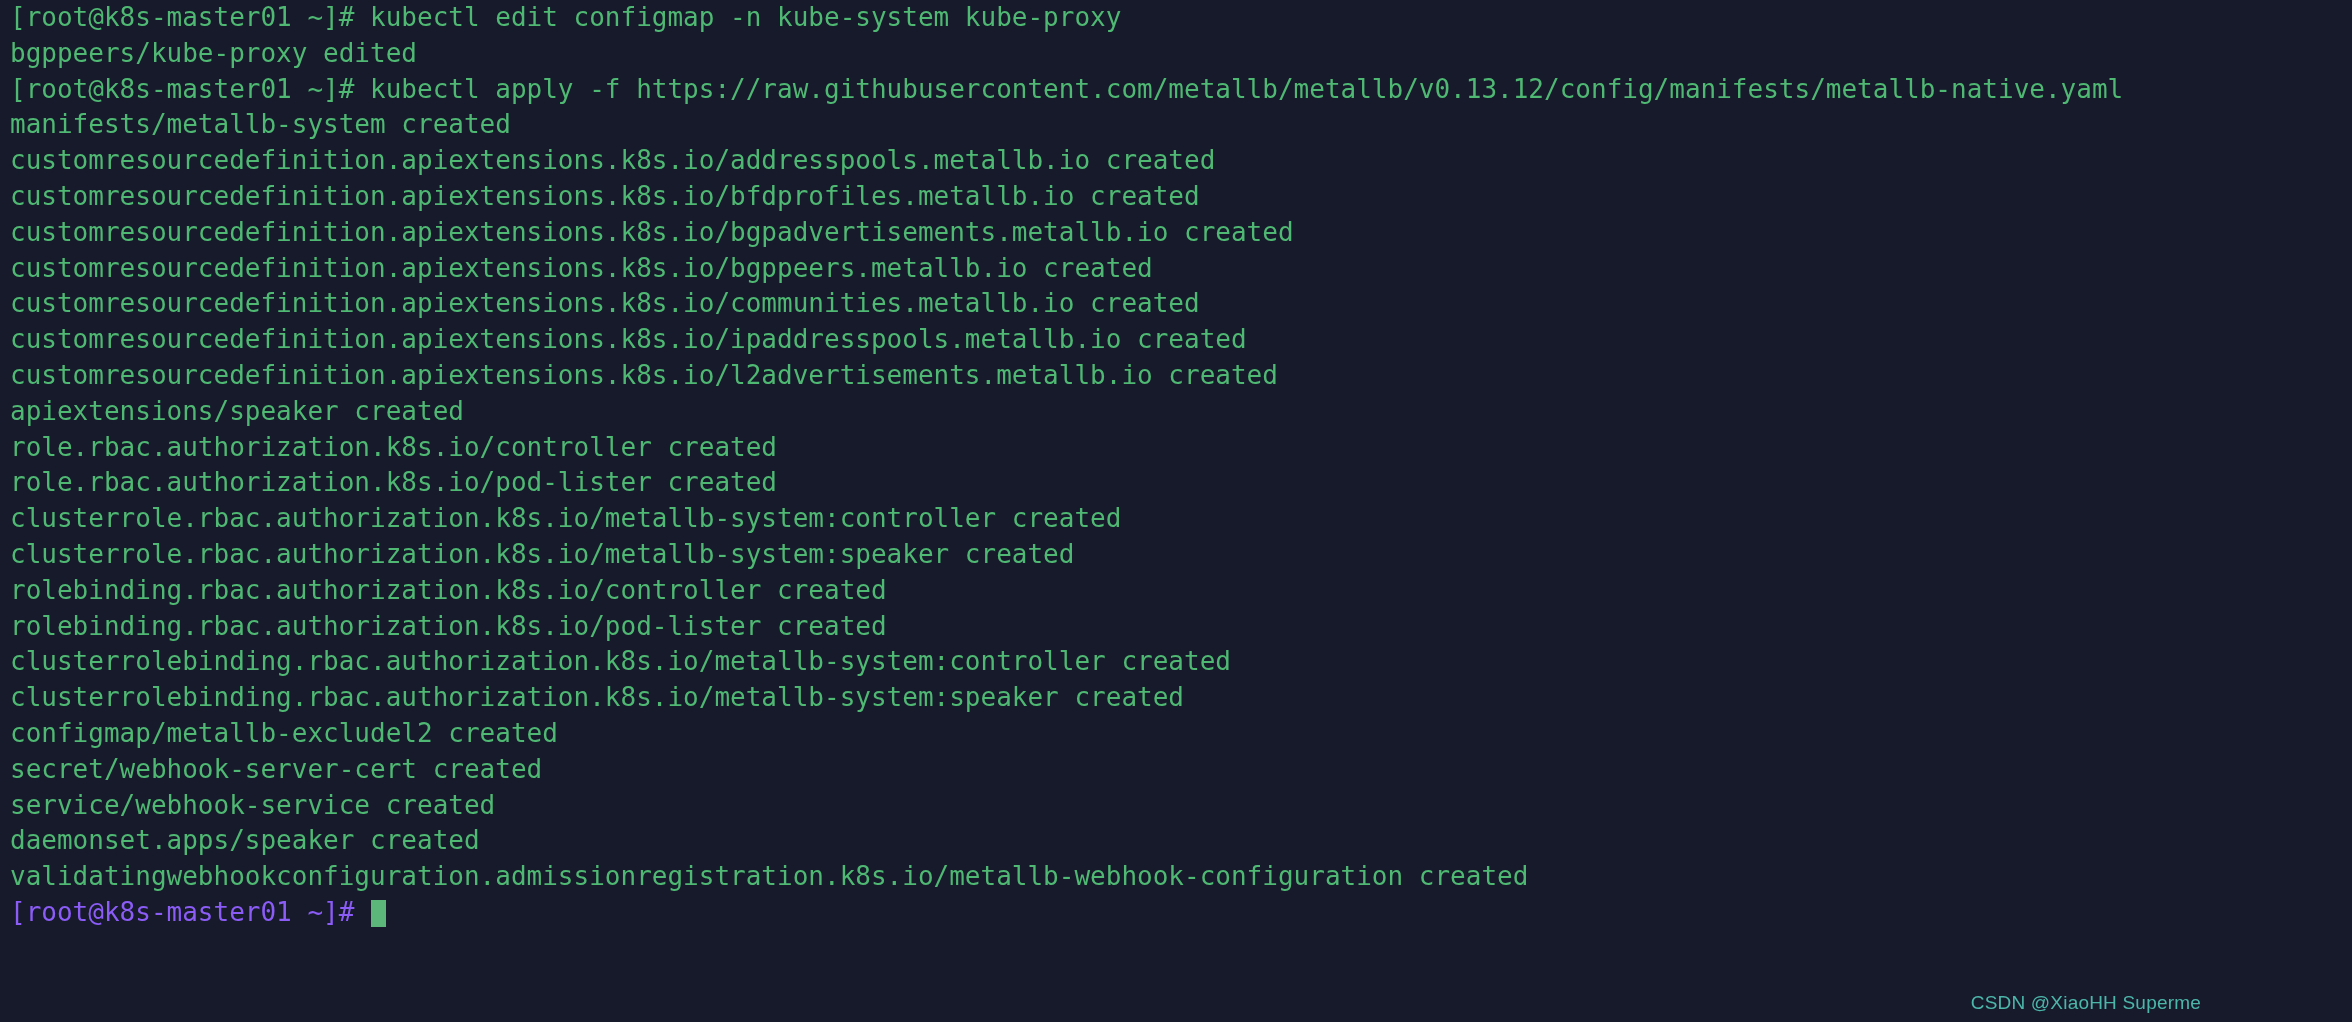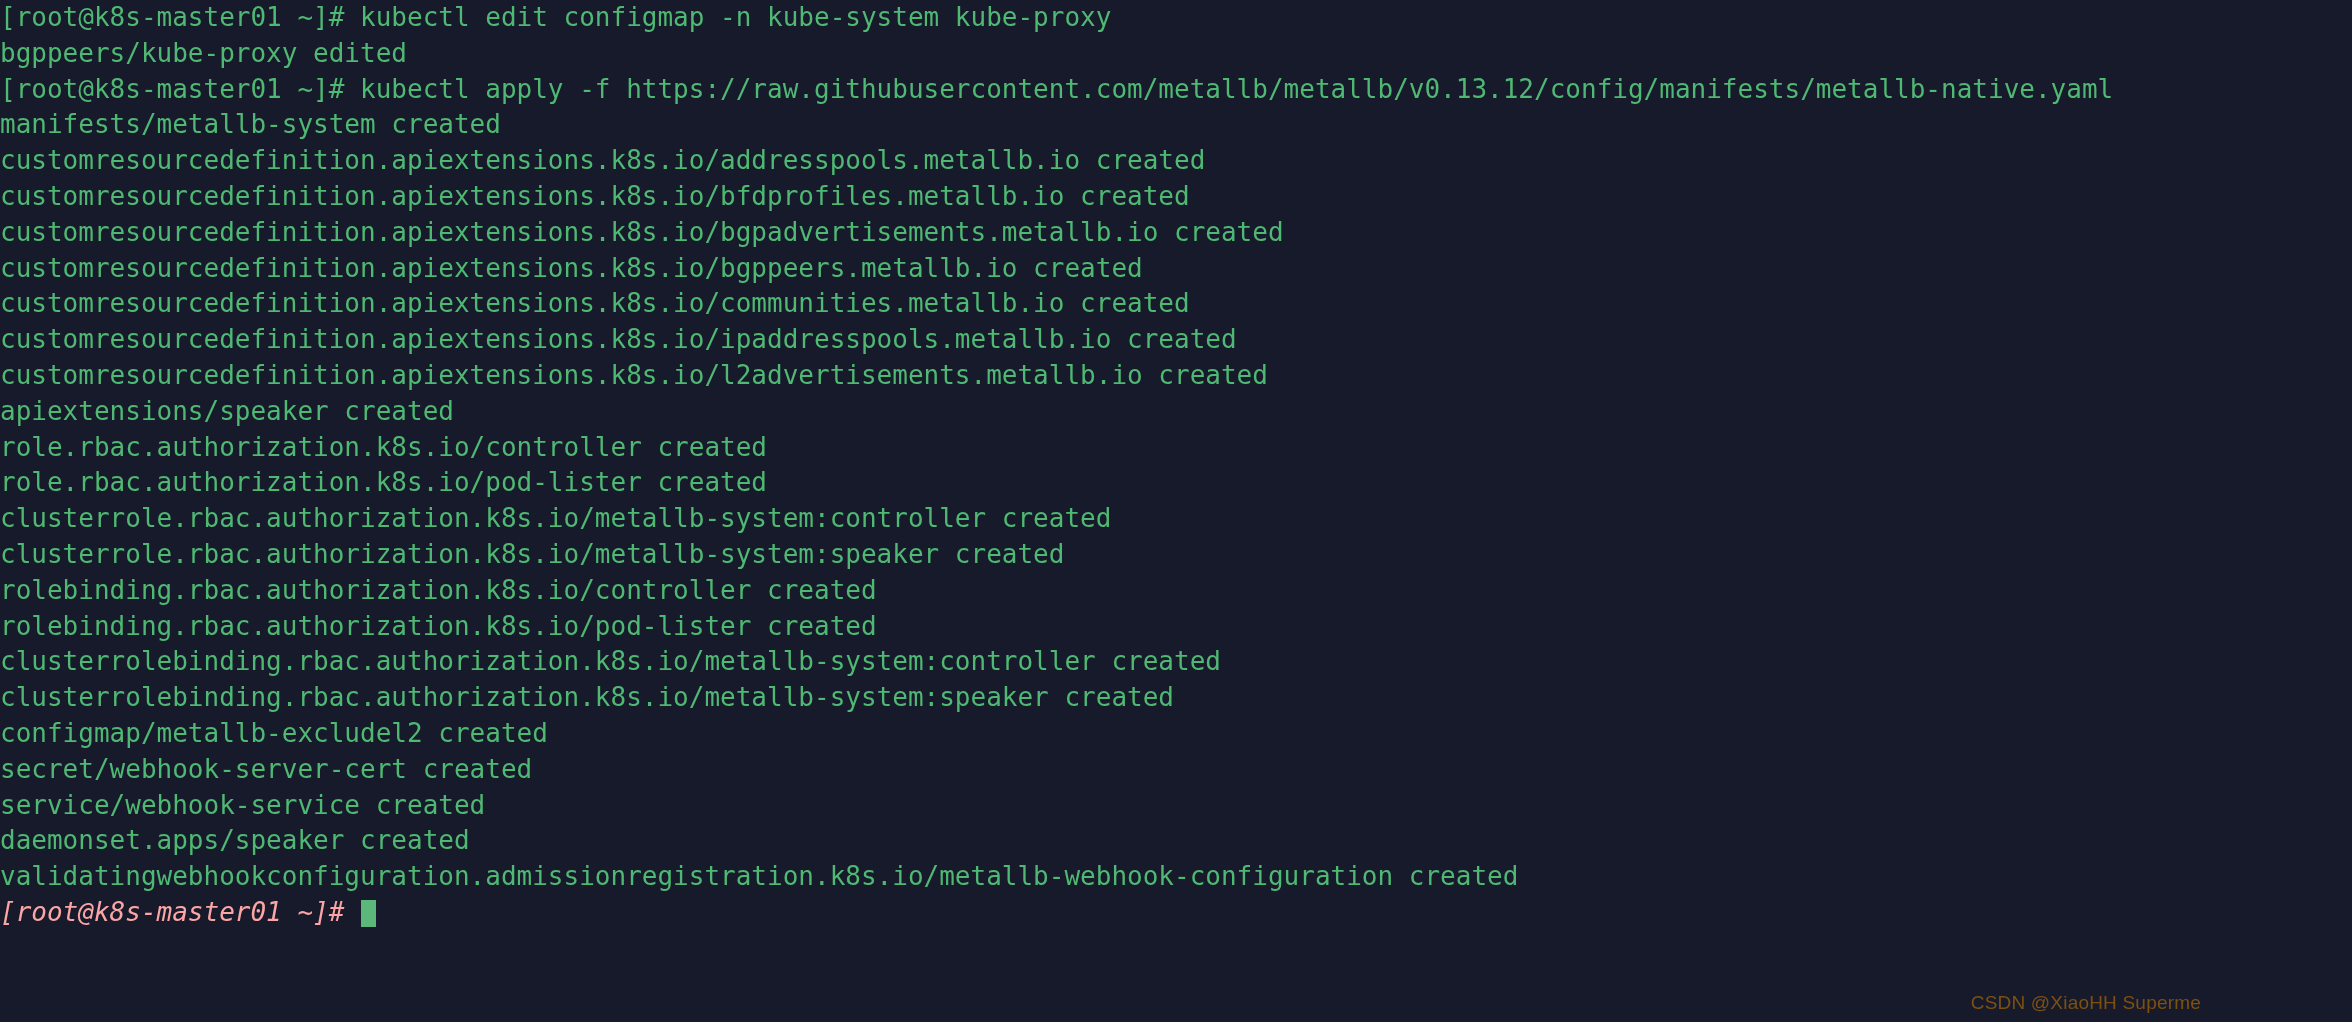--- a/index.html
+++ b/index.html
@@ -13,50 +13,49 @@
     height: 1022px;
     overflow: hidden;
     font-family: "DejaVu Sans Mono", "Liberation Mono", monospace;
   }
   #terminal {
     position: relative;
     width: 2219px;
     height: 1022px;
     background: #161a2b;
     box-sizing: border-box;
-    padding: 0px 0 0 0;
+    padding: 0px 0 0 10px;
   }
   .line {
     color: #4fb872;
     font-family: "DejaVu Sans Mono", "Liberation Mono", monospace;
     font-size: 26px;
     line-height: 35.8px;
     height: 35.8px;
     letter-spacing: 0px;
     white-space: pre;
     margin: 0;
     padding: 0;
   }
   .line.prompt-line {
-    color: #fca5a5;
-    font-style: italic;
+    color: #8b5cf6;
   }
   .cursor {
     display: inline-block;
     width: 15px;
     height: 27px;
     background: #5cb87a;
     vertical-align: -6px;
     margin-left: 1px;
   }
   #watermark {
     position: absolute;
     right: 18px;
     bottom: 8px;
-    color: #a16207;
+    color: #5eead4;
     opacity: 0.75;
     font-family: "Liberation Sans", sans-serif;
     font-size: 19px;
     letter-spacing: 0.2px;
     white-space: pre;
   }
 </style>
 </head>
 <body>
 

